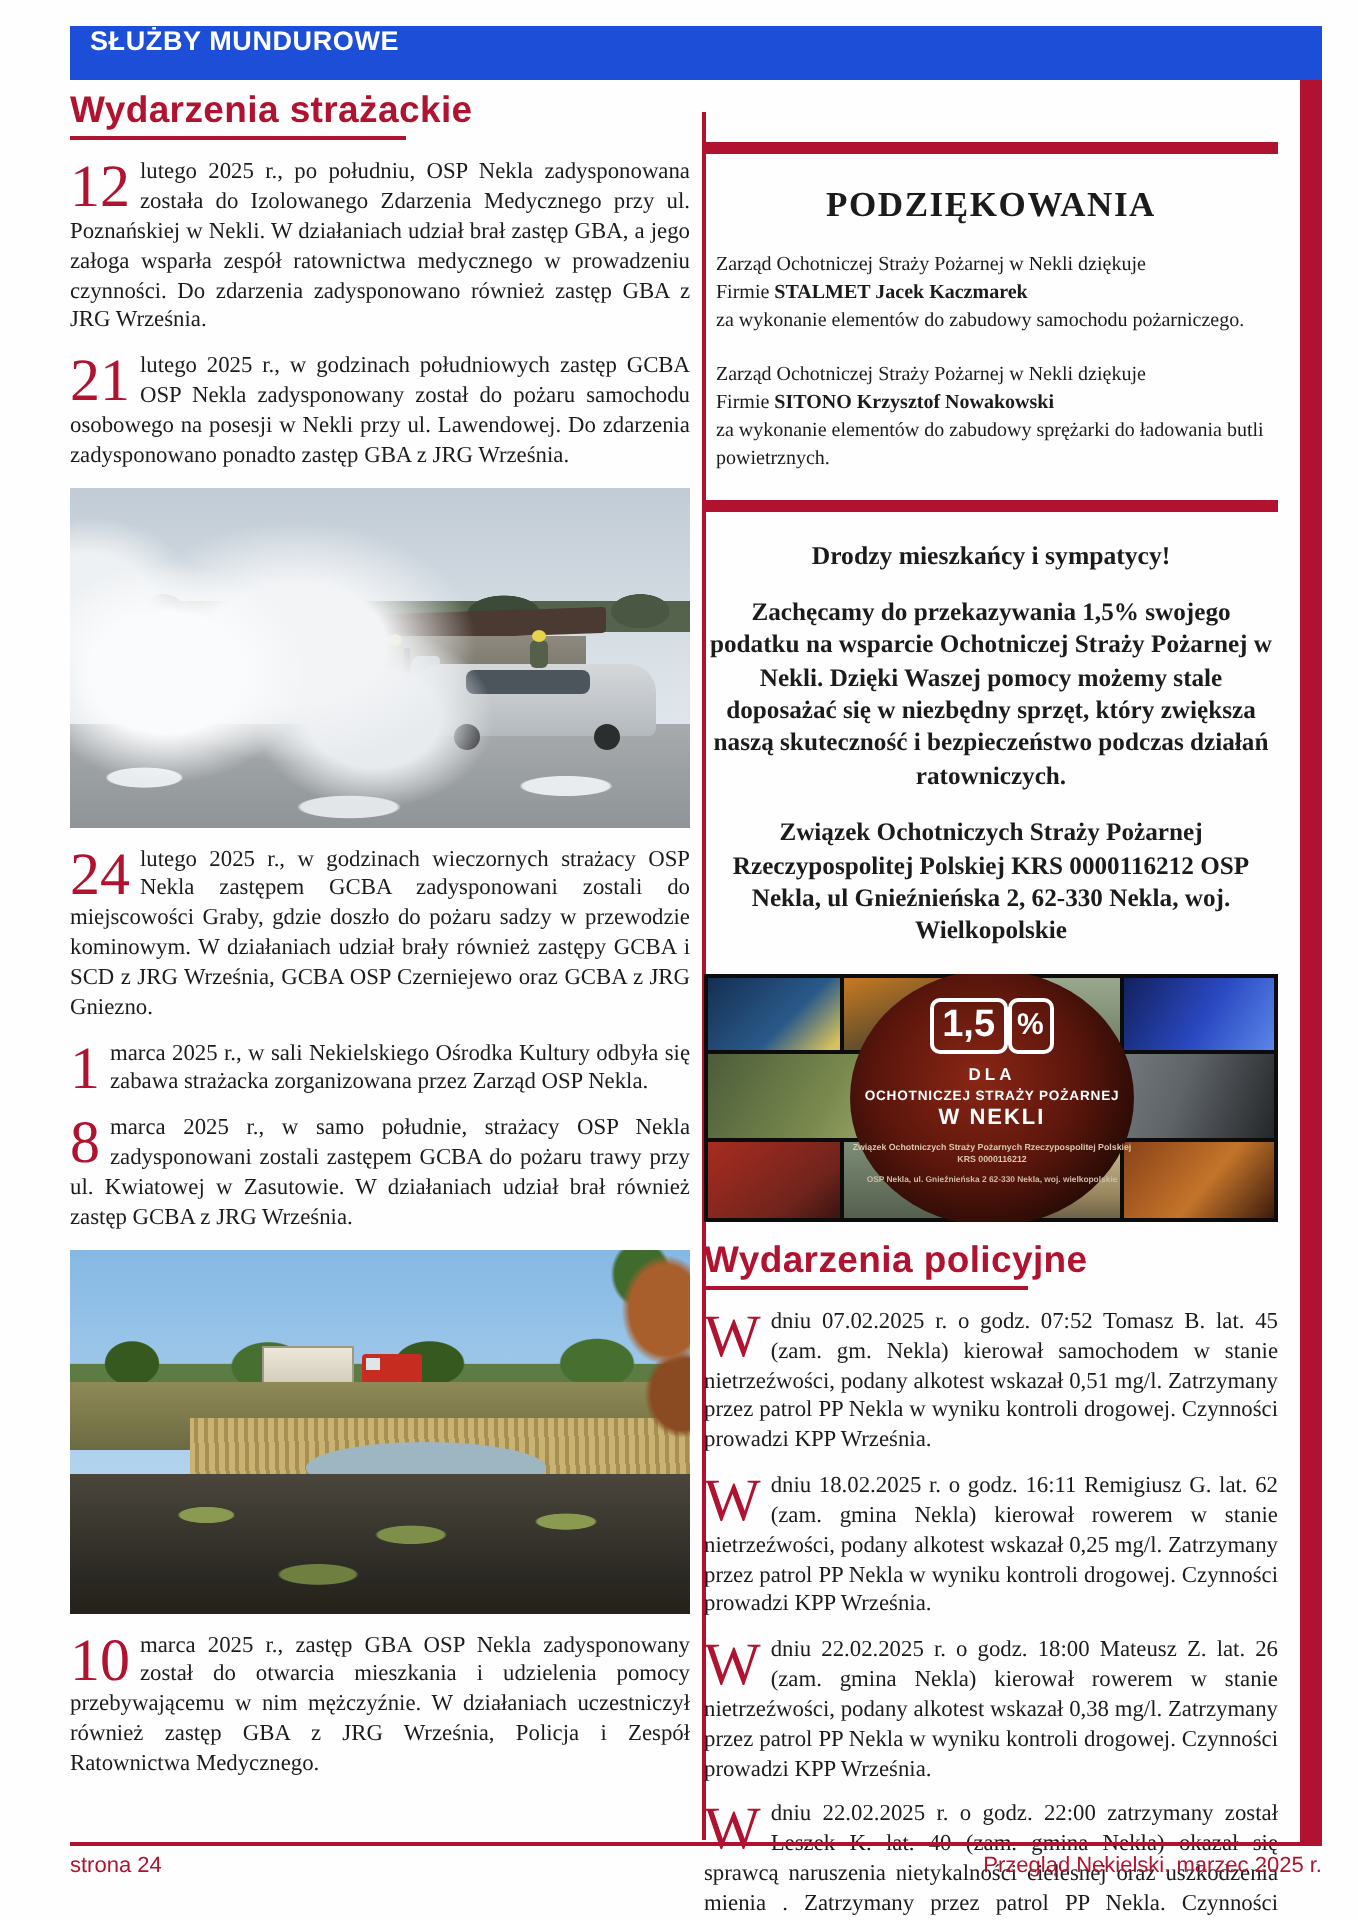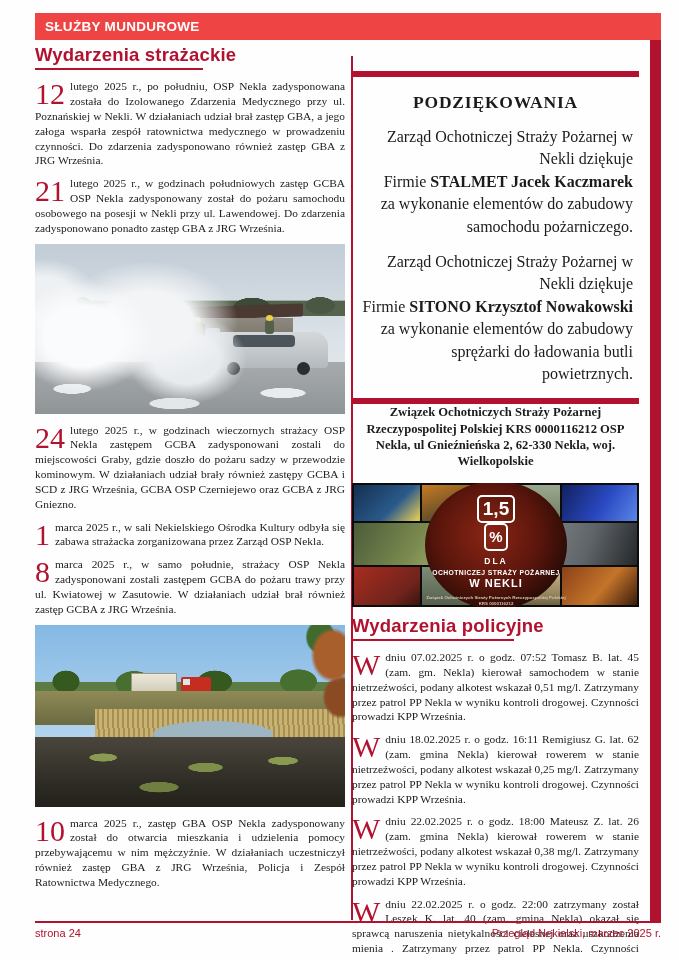--- a/index.html
+++ b/index.html
@@ -1,21 +1,21 @@
 <!DOCTYPE html>
 <html><head>
 <meta charset="utf-8">
 <style>
   html,body{margin:0;padding:0;background:#ffffff;}
   .page{position:relative;width:679px;height:960px;background:#fefefe;overflow:hidden;
         font-family:"Liberation Serif",serif;color:#1b1b1b;}
 
   
-  .topbar{position:absolute;left:35px;top:13px;width:626px;height:27px;background:#ef4444;
-          display:flex;align-items:center;padding-left:10px;box-sizing:border-box;}
+  .topbar{position:absolute;left:35px;top:13px;width:626px;height:27px;background:#1d4ed8;
+          display:flex;padding-left:10px;box-sizing:border-box;}
   .topbar span{color:#fff;font-family:"Liberation Sans",sans-serif;font-weight:700;
                font-size:13.5px;letter-spacing:.3px;}
   .rail{position:absolute;left:650px;top:40px;width:11px;height:881px;background:#b1122f;}
   .divider{position:absolute;left:351px;top:56px;width:2px;height:864px;background:#b1122f;}
   .footer-rule{position:absolute;left:35px;top:921px;width:626px;height:2px;background:#b1122f;}
   .footer-text{position:absolute;top:927px;font-family:"Liberation Sans",sans-serif;
                font-size:11px;color:#b1122f;}
   .footer-left{left:35px;}
   .footer-right{right:18px;}
 
@@ -99,21 +99,21 @@
                       radial-gradient(34px 9px at 40% 70%,#6e7f40 55%,transparent 60%);}
   .p2-branch{left:228px;top:0;width:82px;height:120px;
              background:radial-gradient(40px 50px at 85% 25%,#a85f2c 45%,transparent 55%),
                         radial-gradient(34px 40px at 95% 60%,#8a4a22 45%,transparent 55%),
                         radial-gradient(26px 30px at 70% 10%,#3f6b2c 50%,transparent 58%);}
 
   
   .thick-rule{height:6px;background:#b1122f;}
   .thanks-title{text-align:center;font-weight:700;font-size:17.5px;letter-spacing:.8px;
                 margin:15px 0 13px;}
-  .thanks-entry{text-align:right;font-size:16px;line-height:1.4;margin:0 6px 13px;}
+  .thanks-entry{text-align:left;font-size:10px;line-height:1.4;margin:0 6px 13px;}
   .appeal-head{text-align:center;font-weight:700;font-size:12.8px;margin:15px 0 12px;}
   .appeal-body{text-align:center;font-weight:700;font-size:12.6px;line-height:1.3;margin:0 0 12px;}
   .appeal-org{text-align:center;font-weight:700;font-size:12.6px;line-height:1.3;margin:0 0 13px;}
 
   
   .banner{position:relative;height:124px;background:#0c0c0c;margin:0 0 9px;overflow:hidden;
           font-family:"Liberation Sans",sans-serif;}
   .tile{position:absolute;}
   .t1{left:2px;top:2px;width:66px;height:36px;background:linear-gradient(135deg,#142f52,#2a5a8a 60%,#d8c25a 95%);}
   .t2{left:70px;top:2px;width:66px;height:36px;background:linear-gradient(160deg,#c77a22,#68502a 60%,#3a4a28);}
@@ -123,21 +123,21 @@
   .t4{left:210px;top:2px;width:75px;height:36px;background:linear-gradient(120deg,#12215e,#2a49c2 55%,#5a86e8);}
   .t5{left:2px;top:40px;width:110px;height:42px;background:linear-gradient(120deg,#4c5c3a,#7a8a4e 55%,#b0b87a);}
   .t6{left:178px;top:40px;width:107px;height:42px;background:linear-gradient(110deg,#84898e,#5f6468 55%,#24272a);}
   .t7{left:2px;top:84px;width:66px;height:38px;background:linear-gradient(140deg,#a82c20,#70241c 70%,#3a1410);}
   .t8{left:70px;top:84px;width:66px;height:38px;background:linear-gradient(#7d8d76,#55604e);}
   .t9{left:138px;top:84px;width:70px;height:38px;background:linear-gradient(#cdbd95,#97865e 70%,#6e6248);}
   .t10{left:210px;top:84px;width:75px;height:38px;background:linear-gradient(130deg,#8a4218,#c4742a 55%,#3c1c0c);}
   .b-circle{left:73px;top:-2px;width:142px;height:128px;border-radius:50%;
             background:radial-gradient(ellipse at 45% 42%,#8a2615 0%,#5c160c 45%,#230a05 78%,#150503);
             display:flex;flex-direction:column;align-items:center;z-index:2;}
-  .b-pct-row{display:flex;align-items:center;gap:0;margin-top:14px;flex-direction:column;}
+  .b-pct-row{display:flex;align-items:center;gap:0;margin-top:14px;}
   .b-pct{border:2px solid #fff;border-radius:5px;color:#fff;font-weight:700;font-size:19px;
          line-height:1;padding:2px 4px 3px;}
   .b-pctsign{border:2px solid #fff;border-radius:5px;color:#fff;font-weight:700;font-size:15px;
              line-height:1;padding:4px 3px 5px;}
   .b-dla{color:#fff;font-weight:700;font-size:8.5px;letter-spacing:2px;margin-top:5px;}
   .b-org1{color:#fff;font-weight:700;font-size:6.8px;letter-spacing:.4px;margin-top:3px;}
   .b-org2{color:#fff;font-weight:700;font-size:11px;letter-spacing:1px;margin-top:1px;}
   .b-small{color:#d9c6ad;font-weight:700;font-size:4.4px;line-height:1.5;text-align:center;margin-top:6px;}
   .b-small2{color:#cdbba4;font-weight:700;font-size:4.2px;line-height:1.5;text-align:center;margin-top:3px;}
 
@@ -217,20 +217,22 @@
 
     <p class="thanks-entry">
       <span>Zarząd Ochotniczej Straży Pożarnej w Nekli dziękuje</span><br>
       <span>Firmie</span>
       <b>SITONO Krzysztof Nowakowski</b><br>
       <span>za wykonanie elementów do zabudowy sprężarki do ładowania butli powietrznych.</span>
     </p>
 
     <div class="thick-rule"></div>
 
+    <div class="appeal-head">Drodzy mieszkańcy i sympatycy!</div>
+    <div class="appeal-body">Zachęcamy do przekazywania 1,5% swojego podatku na wsparcie Ochotniczej Straży Pożarnej w Nekli. Dzięki Waszej pomocy możemy stale doposażać się w niezbędny sprzęt, który zwiększa naszą skuteczność i bezpieczeństwo podczas działań ratowniczych.</div>
     <div class="appeal-org">Związek Ochotniczych Straży Pożarnej Rzeczypospolitej Polskiej KRS 0000116212 OSP Nekla, ul Gnieźnieńska 2, 62-330 Nekla, woj. Wielkopolskie</div>
 
     <div class="banner">
       <div class="tile t1"></div>
       <div class="tile t2"></div>
       <div class="tile t3"></div>
       <div class="tile t3-tri"></div>
       <div class="tile t4"></div>
       <div class="tile t5"></div>
       <div class="tile t6"></div>

